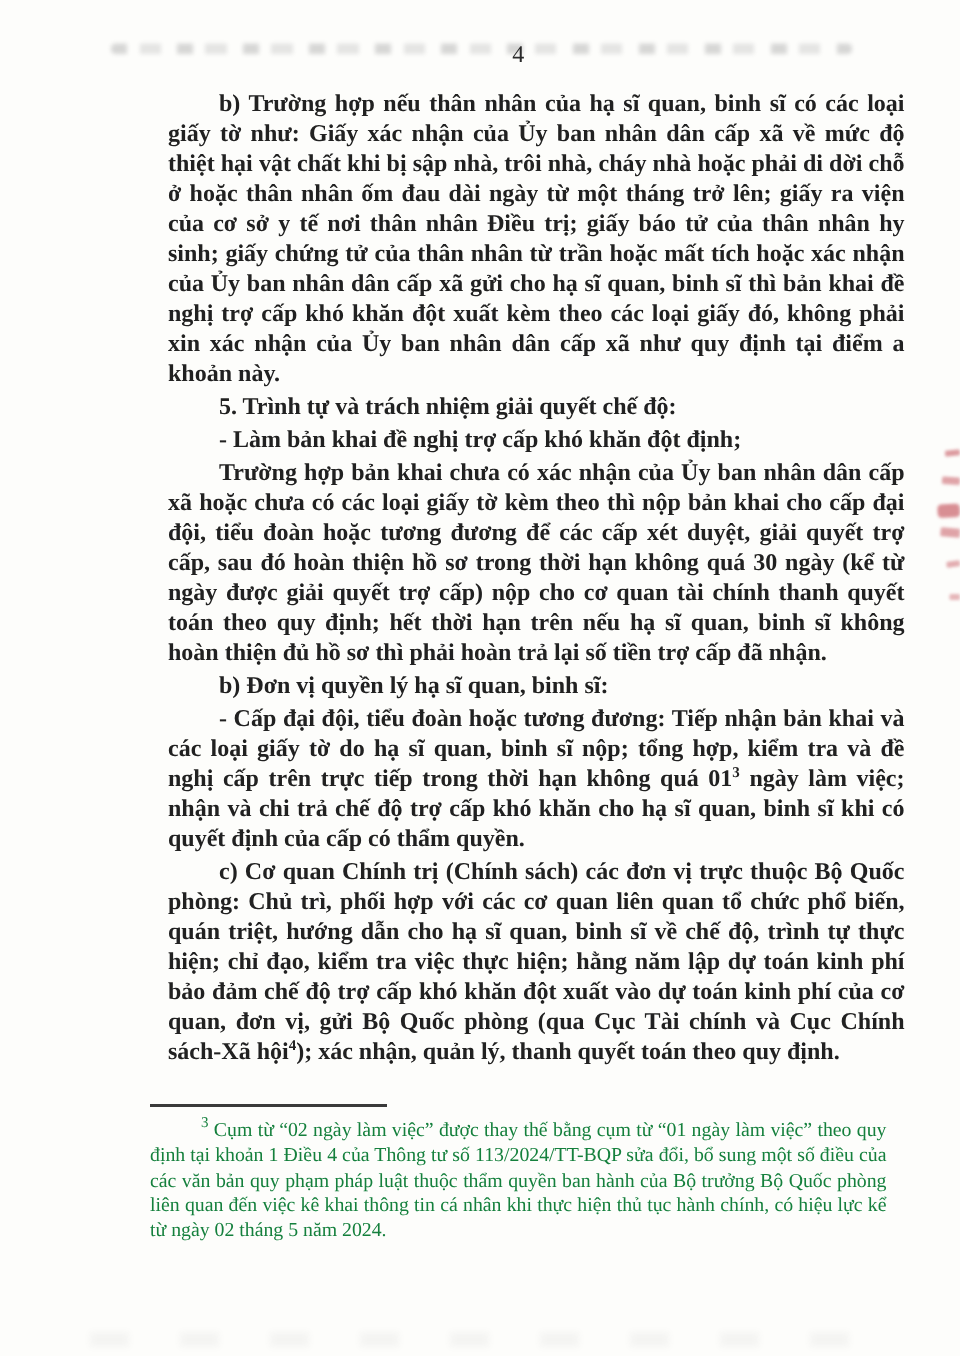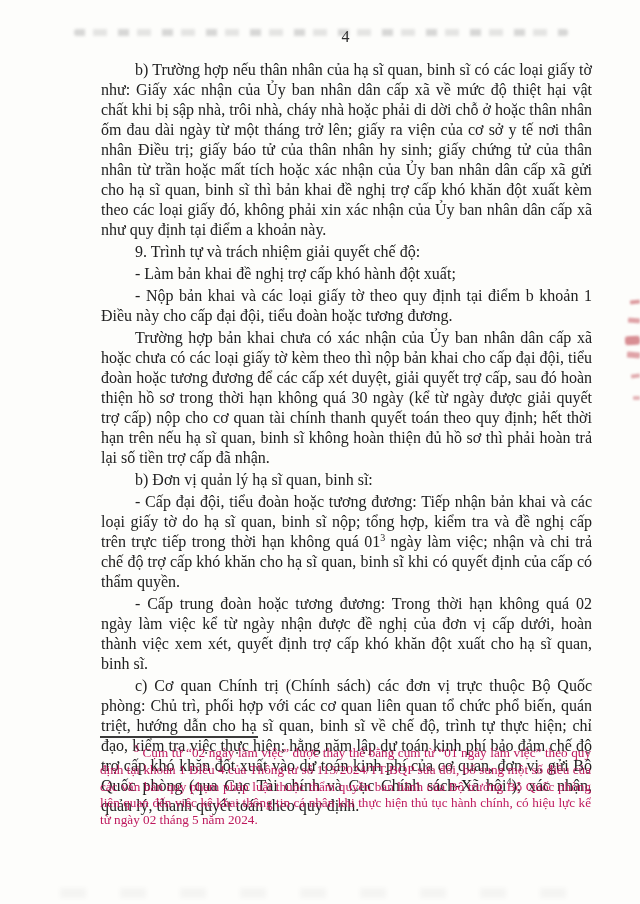--- a/index.html
+++ b/index.html
@@ -24,39 +24,39 @@
       rgba(70,70,72,.35) 19px 33px, rgba(70,70,72,0) 33px 44px);
     filter:blur(1.4px); opacity:.38; border-radius:3px;
   }
   .bottom-noise {
     position:absolute; left:60px; bottom:6px; width:520px; height:10px;
     background:repeating-linear-gradient(90deg,
       rgba(120,120,120,.25) 0 26px, rgba(120,120,120,0) 26px 60px);
     filter:blur(2px); opacity:.25;
   }
   .body-text {
-    position:absolute; top:60px; left:101px; width:491px;
-    font-size:16px; line-height:20px; text-align:justify;
+    position:absolute; top:60px; left:112px; width:491px;
+    font-size:16px; line-height:20px; text-align:justify;font-weight:bold;
   }
   p.para { margin:0 0 2px 0; text-indent:34px; }
   sup.fnref {
     font-size:10px; line-height:0; vertical-align:super;
   }
   .footnote-area {
     position:absolute; top:736px; left:100px; width:491px;
   }
   .footnote-separator {
     width:158px; height:0;
     border-top:2px solid #3a3a3a;
     margin:0 0 7px 0;
   }
   p.footnote {
     margin:0 0 3px 0; text-indent:34px;
     font-size:13.2px; line-height:16.8px; text-align:justify;
-    color:#be185d;
+    color:#15803d;
   }
   
   .red-marks span {
     position:absolute; display:block;
     background:#c24b55; filter:blur(.9px); opacity:.55;
     border-radius:1px;
   }
   .red-marks .m1 { left:630px; top:300px; width:10px; height:4px; transform:rotate(-6deg); }
   .red-marks .m2 { left:628px; top:318px; width:12px; height:5px; transform:rotate(4deg); opacity:.5; }
   .red-marks .m3 { left:625px; top:336px; width:15px; height:9px; transform:rotate(-3deg); opacity:.62; border-radius:3px; }
@@ -68,27 +68,25 @@
 <body>
 
 <div class="page">
 
   <div class="top-smudge"></div>
 
   <div class="page-number">4</div>
 
   <div class="body-text">
       <p class="para">b) Trường hợp nếu thân nhân của hạ sĩ quan, binh sĩ có các loại giấy tờ như: Giấy xác nhận của Ủy ban nhân dân cấp xã về mức độ thiệt hại vật chất khi bị sập nhà, trôi nhà, cháy nhà hoặc phải di dời chỗ ở hoặc thân nhân ốm đau dài ngày từ một tháng trở lên; giấy ra viện của cơ sở y tế nơi thân nhân Điều trị; giấy báo tử của thân nhân hy sinh; giấy chứng tử của thân nhân từ trần hoặc mất tích hoặc xác nhận của Ủy ban nhân dân cấp xã gửi cho hạ sĩ quan, binh sĩ thì bản khai đề nghị trợ cấp khó khăn đột xuất kèm theo các loại giấy đó, không phải xin xác nhận của Ủy ban nhân dân cấp xã như quy định tại điểm a khoản này.</p>
-      <p class="para">9. Trình tự và trách nhiệm giải quyết chế độ:</p>
-      <p class="para">- Làm bản khai đề nghị trợ cấp khó hành đột xuất;</p>
-      <p class="para">- Nộp bản khai và các loại giấy tờ theo quy định tại điểm b khoản 1 Điều này cho cấp đại đội, tiểu đoàn hoặc tương đương.</p>
+      <p class="para">5. Trình tự và trách nhiệm giải quyết chế độ:</p>
+      <p class="para">- Làm bản khai đề nghị trợ cấp khó khăn đột định;</p>
       <p class="para">Trường hợp bản khai chưa có xác nhận của Ủy ban nhân dân cấp xã hoặc chưa có các loại giấy tờ kèm theo thì nộp bản khai cho cấp đại đội, tiểu đoàn hoặc tương đương để các cấp xét duyệt, giải quyết trợ cấp, sau đó hoàn thiện hồ sơ trong thời hạn không quá 30 ngày (kể từ ngày được giải quyết trợ cấp) nộp cho cơ quan tài chính thanh quyết toán theo quy định; hết thời hạn trên nếu hạ sĩ quan, binh sĩ không hoàn thiện đủ hồ sơ thì phải hoàn trả lại số tiền trợ cấp đã nhận.</p>
-      <p class="para">b) Đơn vị quản lý hạ sĩ quan, binh sĩ:</p>
+      <p class="para">b) Đơn vị quyền lý hạ sĩ quan, binh sĩ:</p>
       <p class="para">- Cấp đại đội, tiểu đoàn hoặc tương đương: Tiếp nhận bản khai và các loại giấy tờ do hạ sĩ quan, binh sĩ nộp; tổng hợp, kiểm tra và đề nghị cấp trên trực tiếp trong thời hạn không quá 01<sup class="fnref">3</sup> ngày làm việc; nhận và chi trả chế độ trợ cấp khó khăn cho hạ sĩ quan, binh sĩ khi có quyết định của cấp có thẩm quyền.</p>
-      <p class="para">- Cấp trung đoàn hoặc tương đương: Trong thời hạn không quá 02 ngày làm việc kể từ ngày nhận được đề nghị của đơn vị cấp dưới, hoàn thành việc xem xét, quyết định trợ cấp khó khăn đột xuất cho hạ sĩ quan, binh sĩ.</p>
       <p class="para">c) Cơ quan Chính trị (Chính sách) các đơn vị trực thuộc Bộ Quốc phòng: Chủ trì, phối hợp với các cơ quan liên quan tổ chức phổ biến, quán triệt, hướng dẫn cho hạ sĩ quan, binh sĩ về chế độ, trình tự thực hiện; chỉ đạo, kiểm tra việc thực hiện; hằng năm lập dự toán kinh phí bảo đảm chế độ trợ cấp khó khăn đột xuất vào dự toán kinh phí của cơ quan, đơn vị, gửi Bộ Quốc phòng (qua Cục Tài chính và Cục Chính sách-Xã hội<sup class="fnref">4</sup>); xác nhận, quản lý, thanh quyết toán theo quy định.</p>
     </div>
 
   <div class="footnote-area">
     <div class="footnote-separator"></div>
     <div>
         <p class="footnote"><sup class="fnref">3</sup> Cụm từ “02 ngày làm việc” được thay thế bằng cụm từ “01 ngày làm việc” theo quy định tại khoản 1 Điều 4 của Thông tư số 113/2024/TT-BQP sửa đổi, bổ sung một số điều của các văn bản quy phạm pháp luật thuộc thẩm quyền ban hành của Bộ trưởng Bộ Quốc phòng liên quan đến việc kê khai thông tin cá nhân khi thực hiện thủ tục hành chính, có hiệu lực kể từ ngày 02 tháng 5 năm 2024.</p>
       </div>
   </div>
 

